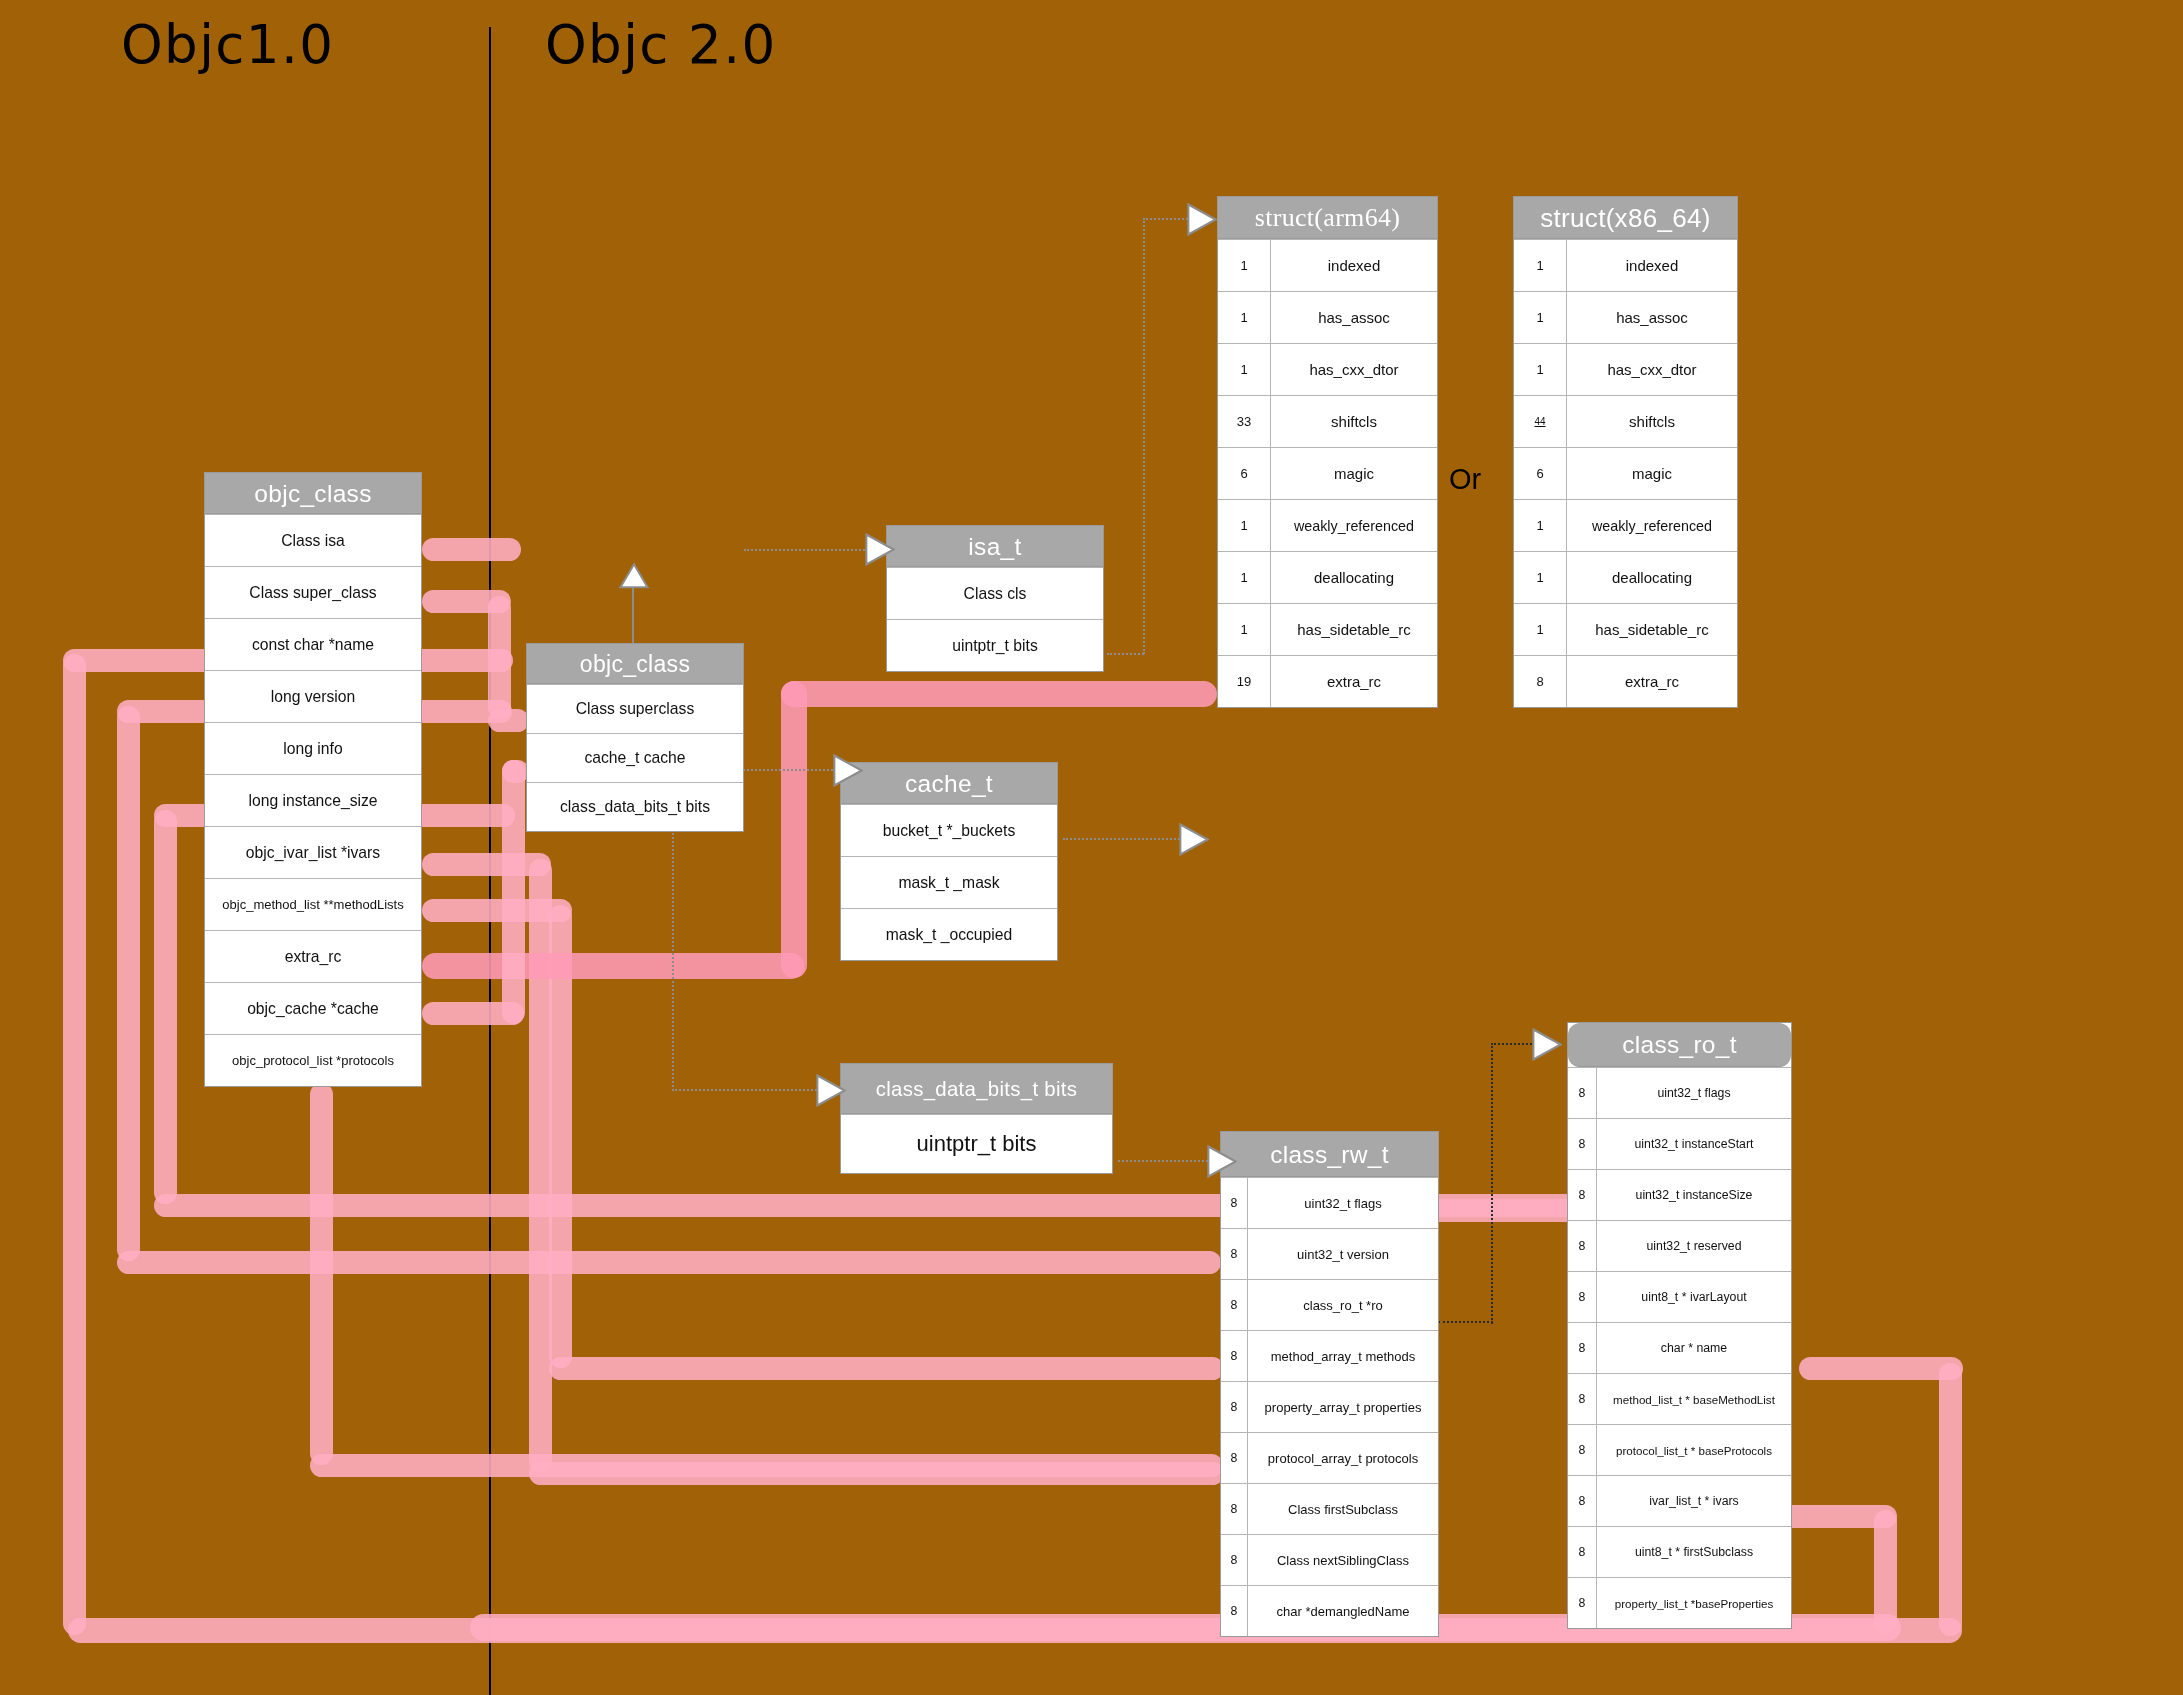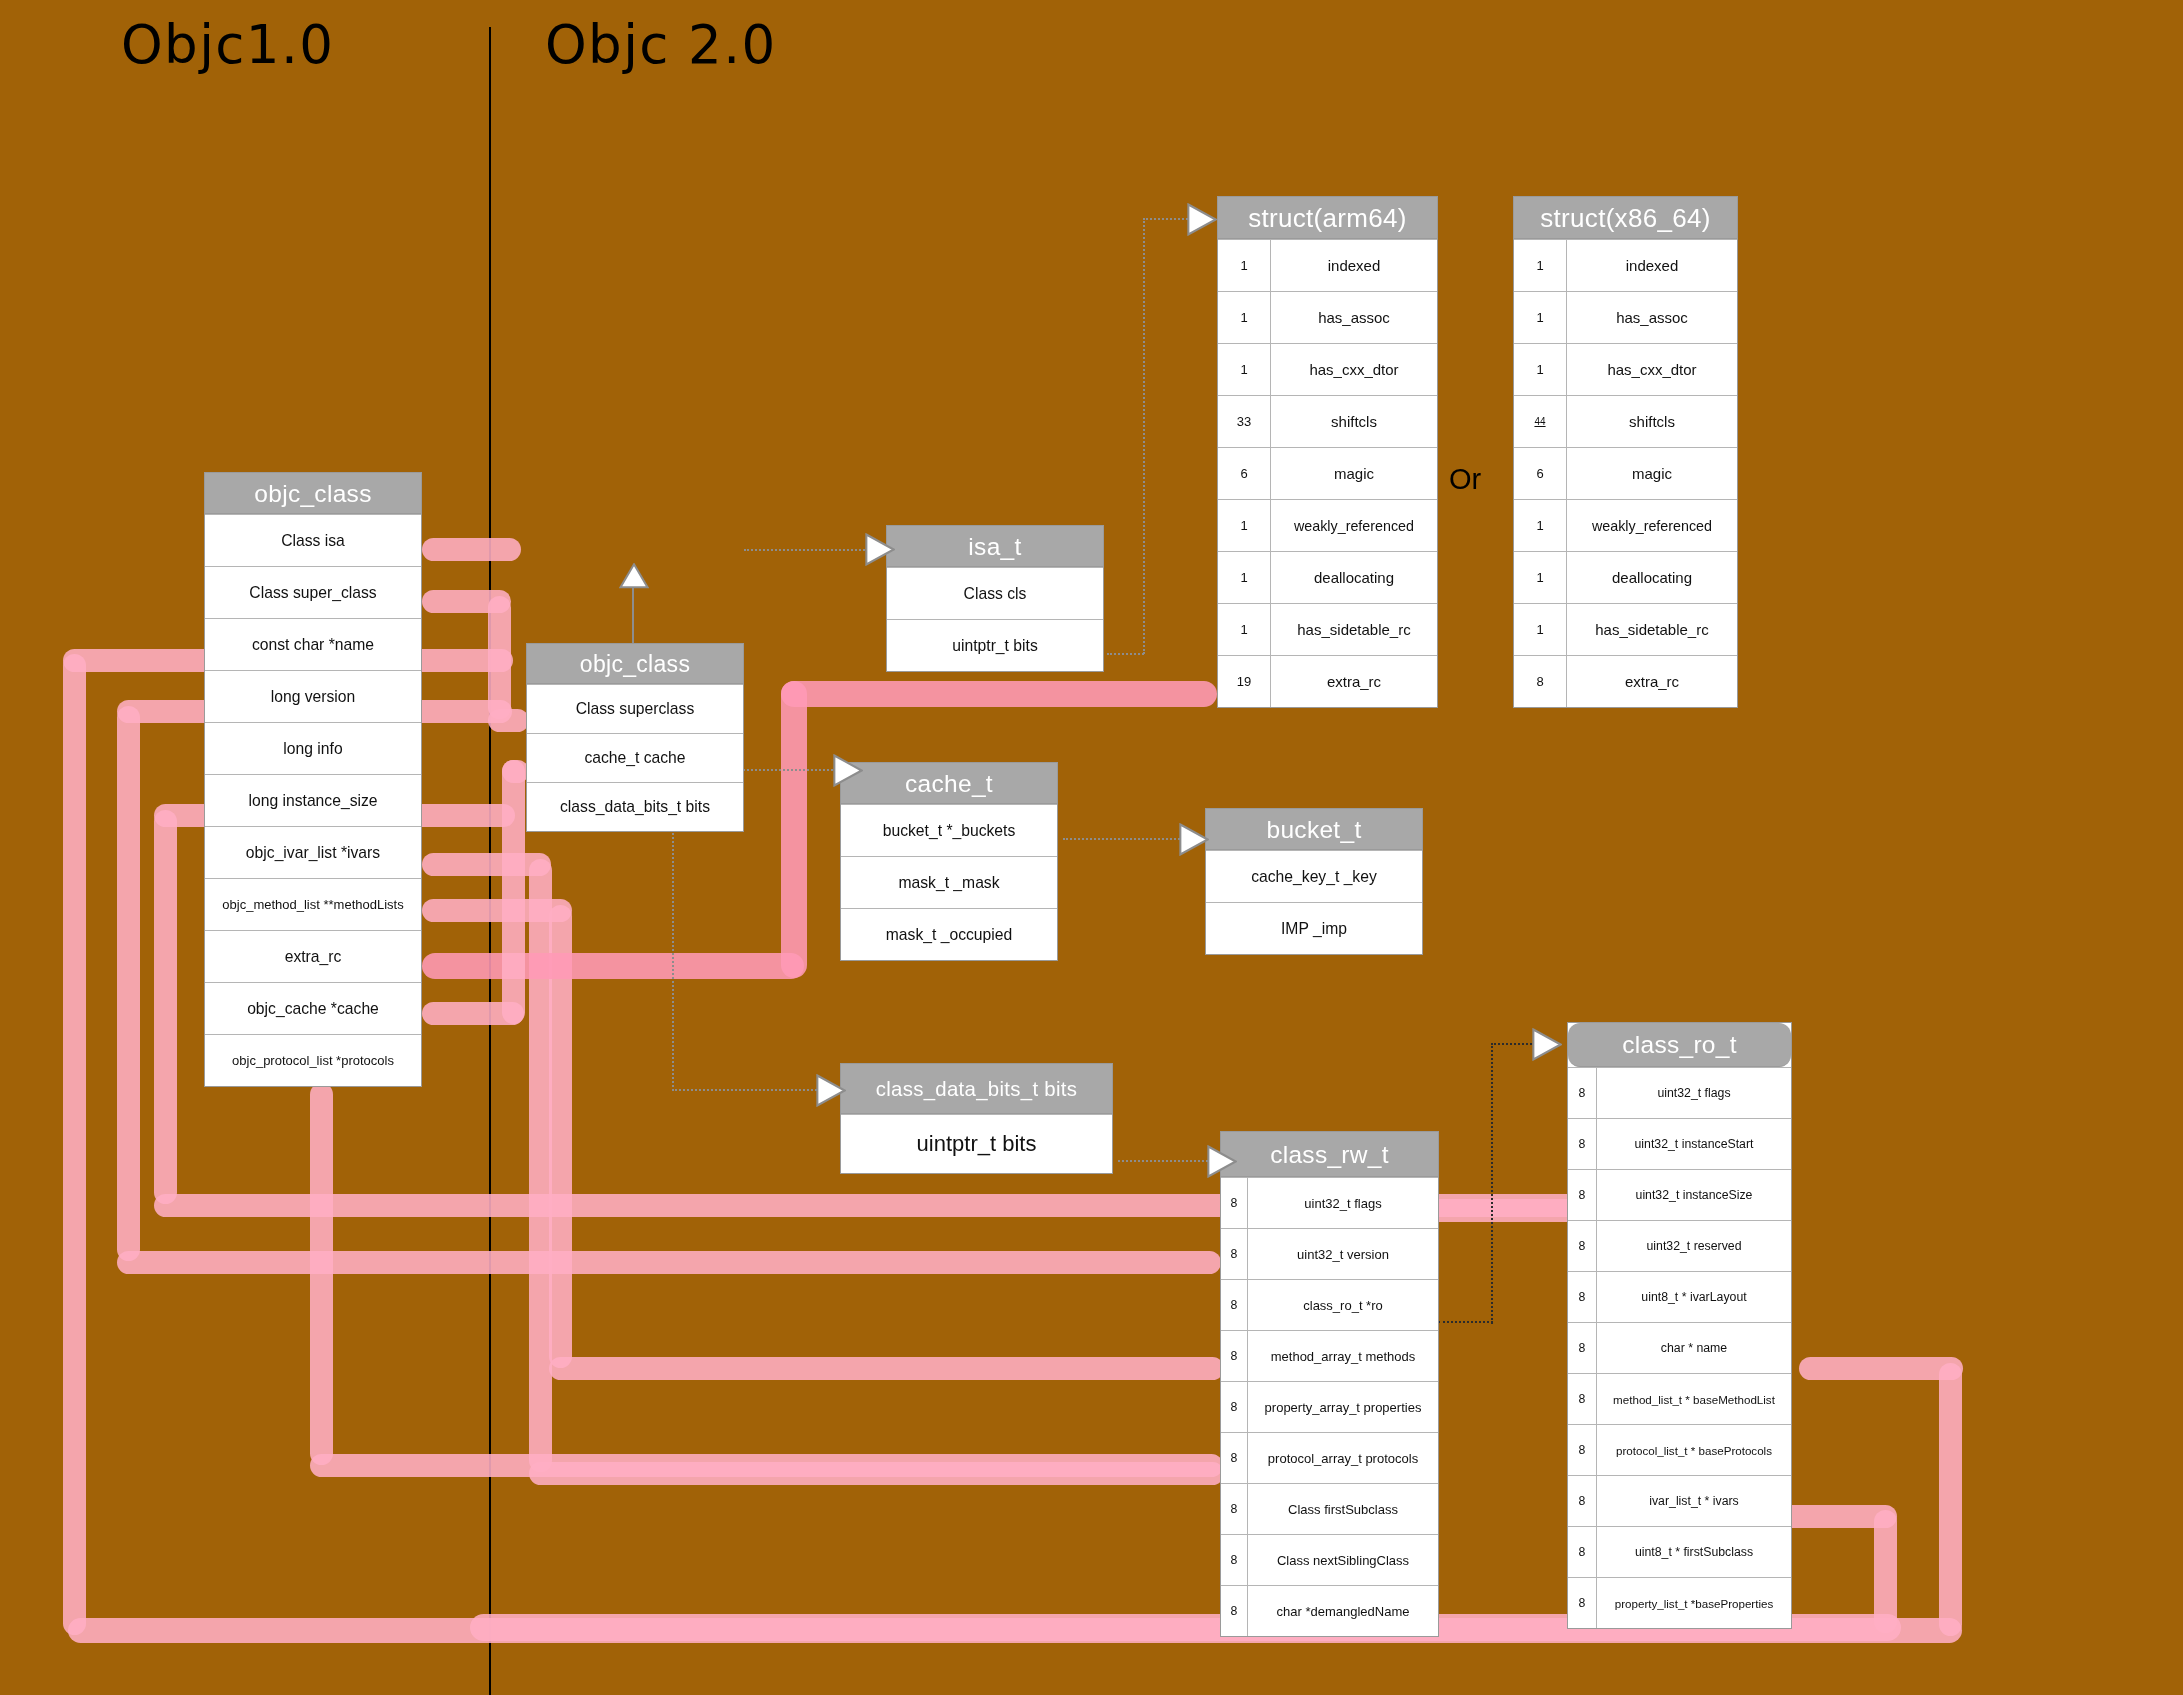--- a/index.html
+++ b/index.html
@@ -244,33 +244,28 @@
     <div class="row" style="height:52px;">uintptr_t bits</div>
   </div>
 
   <div class="box" style="left:840px; top:762px; width:218px; font-size:15.7px;">
     <div class="hdr" style="height:41px; line-height:41px; font-size:24.5px;">cache_t</div>
     <div class="row" style="height:52px;">bucket_t *_buckets</div>
     <div class="row" style="height:52px;">mask_t _mask</div>
     <div class="row" style="height:52px;">mask_t _occupied</div>
   </div>
 
-  <div class="box" style="left:1205px; top:808px; width:218px; font-size:15.7px;">
-    <div class="hdr" style="height:41px; line-height:41px; font-size:24.5px;">bucket_t</div>
-    <div class="row" style="height:52px;">cache_key_t _key</div>
-    <div class="row" style="height:52px;">IMP _imp</div>
-  </div>
 
   <div class="box" style="left:840px; top:1063px; width:273px; font-size:17.7px;">
     <div class="hdr" style="height:50px; line-height:50px; font-size:20.4px;">class_data_bits_t bits</div>
     <div class="row" style="height:59px; font-size:22px;">uintptr_t bits</div>
   </div>
 
   <div class="box" style="left:1217px; top:196px; width:221px; font-size:15px;">
-    <div class="hdr" style="height:42px; line-height:42px; font-size:26px;">struct(arm64)</div>
+    <div class="hdr" style="height:42px; line-height:42px; font-size:26px;font-family:Liberation Serif, serif;">struct(arm64)</div>
     <div class="row split" style="height:52px;">
       <span class="w" style="width:53px; font-size:13px;">1</span>
       <span class="n">indexed</span>
     </div>
     <div class="row split" style="height:52px;">
       <span class="w" style="width:53px; font-size:13px;">1</span>
       <span class="n">has_assoc</span>
     </div>
     <div class="row split" style="height:52px;">
       <span class="w" style="width:53px; font-size:13px;">1</span>

